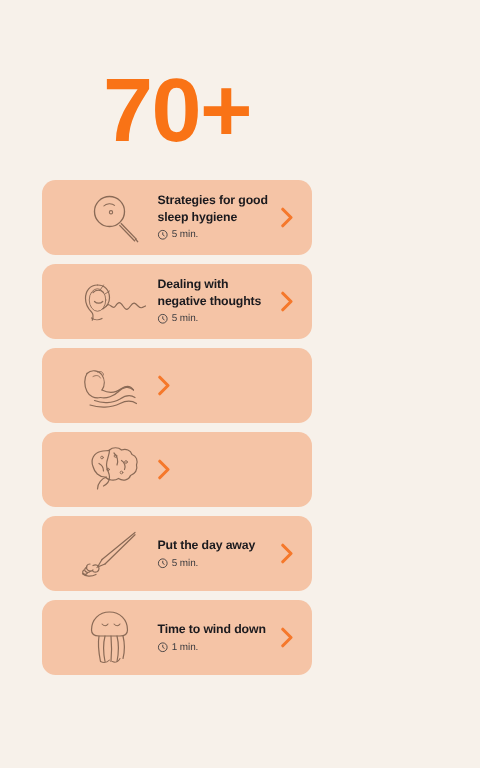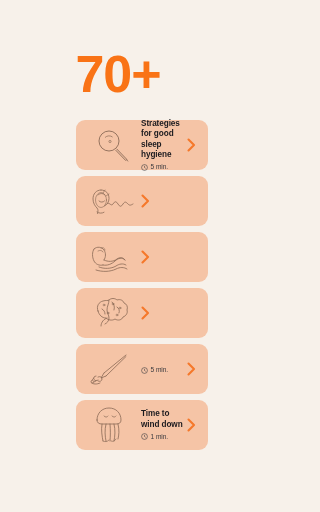--- a/index.html
+++ b/index.html
@@ -23,21 +23,21 @@
     box-sizing: border-box;
     overflow: hidden;
   }
 
   
   .hero {
     padding: 42px 0 0 0;
     text-align: center;
   }
   .hero-count {
-    font-size: 52px;
+    font-size: 60px;
     line-height: 64px;
     font-weight: 700;
     color: #F97316;
     letter-spacing: -1px;
     margin: 0;
   }
   .hero-word {
     font-size: 32px;
     line-height: 38px;
     font-weight: 700;
@@ -55,24 +55,23 @@
     gap: 6px;
   }
 
   .card {
     position: relative;
     display: flex;
     align-items: center;
     background: #F5C4A6;
     border-radius: 9px;
     height: 50px;
-    padding: 0 10px 0 10px;
+    padding: 0 10px 0 22px;
     box-sizing: border-box;
     cursor: pointer;
-    margin-left: 48px;
   }
 
   .card-illus {
     width: 52px;
     min-width: 52px;
     height: 46px;
     display: flex;
     align-items: center;
     justify-content: center;
     overflow: visible;
@@ -172,20 +171,30 @@
         <svg width="50" height="40" viewBox="0 0 50 40" fill="none" stroke="#8A6A56" stroke-width="0.8" stroke-linecap="round">
           <path d="M14 9 c-5 0-8 4-8 9 0 4 2 7 4 9 1.5 1.5 1 4 0.5 5.5"></path>
           <path d="M14 9 c5 0 8 3.5 8 8.5 0 3.5-2 6-4.5 7.5"></path>
           <path d="M10 31 c2 1.5 5 1.5 7 0.3"></path>
           <path d="M11 14 c2-2 5-2 7 0"></path>
           <path d="M12 20 c1.5 1.5 4 1.5 5.5 0"></path>
           <ellipse cx="14" cy="19" rx="5.5" ry="7.5" stroke-width="0.6"></ellipse>
           <path d="M20 23 c2-3 4 3 6 0 s3-3 5 0 3 3 5 0 3-2 5 0 3 1 5 0" stroke-width="0.8"></path>
           <path d="M16 12 l2-3 M19 15 l3-2" stroke-width="0.6"></path>
         </svg>
+      </div>
+      <div class="card-body">
+        <div class="card-title">Dealing with negative thoughts</div>
+        <div class="card-meta">
+          <svg class="clock-icon" viewBox="0 0 12 12" fill="none" stroke="#3A3A3E" stroke-width="1">
+            <circle cx="6" cy="6" r="5"></circle>
+              <path d="M6 3.2V6l2 1.4"></path>
+          </svg>
+          <span class="card-duration">5 min.</span>
+        </div>
       </div>
       <div class="card-chevron">
         <svg width="9" height="14" viewBox="0 0 9 14" fill="none" stroke="currentColor" stroke-width="2.1" stroke-linecap="round" stroke-linejoin="round">
             <path d="M1.5 1.5 L7 7 L1.5 12.5"></path>
           </svg>
       </div>
     </div>
 
     <div class="card">
       <div class="card-illus">
@@ -237,20 +246,21 @@
           <path d="M40 7.5 L20 27"></path>
           <path d="M18 24 l-3 5 5-2"></path>
           <path d="M12 28 c2-1 4 0 4 2 0 2-2 3-4 2"></path>
           <path d="M10 27 c-2 0-3 2-2 3.5 1 1.5 3 1.5 4 0.5"></path>
           <path d="M8 29 c-1.5 0.5-2 2-1 3 1 1 2.5 0.8 3.2-0.2"></path>
           <path d="M6 31 c-1 0.6-1.2 1.8-0.3 2.5 0.9 0.7 2 0.4 2.5-0.4"></path>
           <path d="M5 33.5 c2 2 6 2 9 0.5"></path>
         </svg>
       </div>
       <div class="card-body">
+        <div class="card-title">Put the day away</div>
         <div class="card-meta">
           <svg class="clock-icon" viewBox="0 0 12 12" fill="none" stroke="#3A3A3E" stroke-width="1">
             <circle cx="6" cy="6" r="5"></circle>
               <path d="M6 3.2V6l2 1.4"></path>
           </svg>
           <span class="card-duration">5 min.</span>
         </div>
       </div>
       <div class="card-chevron">
         <svg width="9" height="14" viewBox="0 0 9 14" fill="none" stroke="currentColor" stroke-width="2.1" stroke-linecap="round" stroke-linejoin="round">

